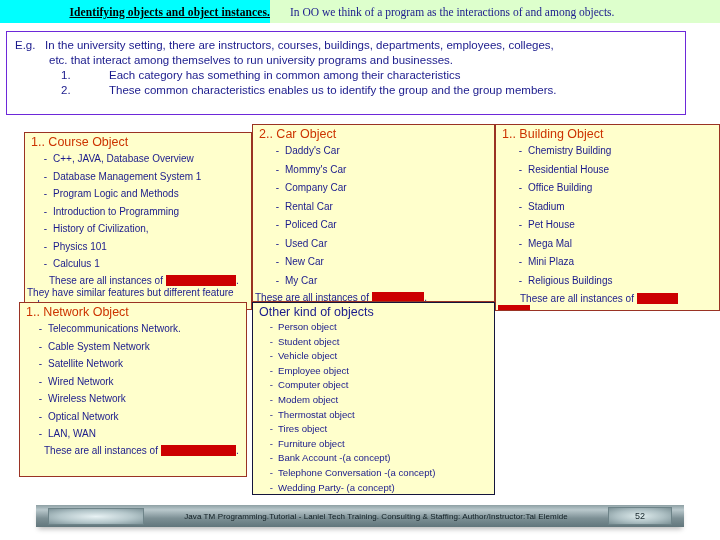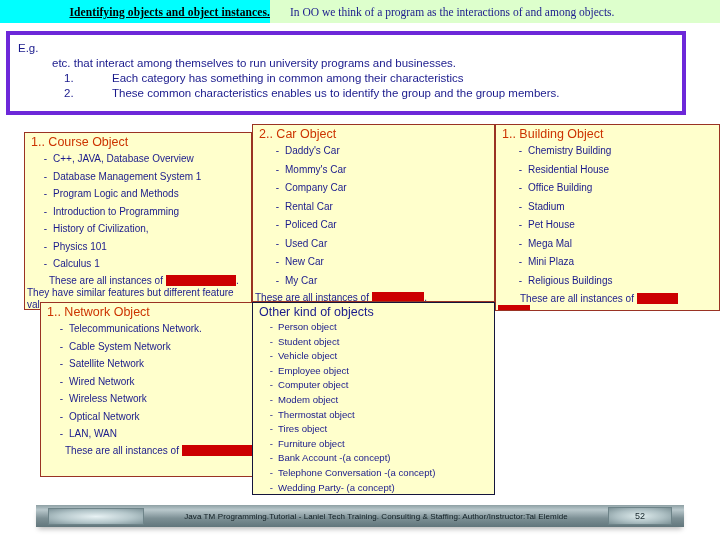--- a/index.html
+++ b/index.html
@@ -51,21 +51,21 @@
     font-size: 11.5px;
     color: #1a1a8c;
     white-space: nowrap;
   }
 
   
   #eg-box {
     position: absolute;
     left: 6px; top: 31px;
     width: 680px; height: 84px;
-    border: 4px solid #6d28d9;
+    border: 1px solid #6d28d9;
     background: #ffffff;
     box-sizing: border-box;
     padding: 6px 8px 0 8px;
   }
   .eg-line {
     font-family: "Liberation Sans", sans-serif;
     font-size: 11.5px;
     color: #1a1a8c;
     line-height: 15px;
     white-space: nowrap;
@@ -126,21 +126,21 @@
     color: #cc0000;
     font-weight: bold;
     text-decoration: underline;
     padding: 0 1px;
   }
 
   
   #panel-course   { left: 24px;  top: 132px; width: 228px; height: 178px; }
   #panel-car      { left: 252px; top: 124px; width: 243px; height: 178px; }
   #panel-building { left: 495px; top: 124px; width: 225px; height: 187px; }
-  #panel-network  { left: 40px;  top: 302px; width: 228px; height: 175px; }
+  #panel-network  { left: 19px;  top: 302px; width: 228px; height: 175px; }
   #panel-other    { left: 252px; top: 302px; width: 243px; height: 193px; }
 
   #panel-course .bullet-row,
   #panel-network .bullet-row { line-height: 17.5px; }
   #panel-car .bullet-row     { line-height: 18.5px; }
   #panel-building .bullet-row{ line-height: 18.5px; }
   #panel-other .bullet-row   { line-height: 14.6px; font-size: 9.6px; }
   #panel-other .bullet-dash  { width: 14px; padding-right: 5px; }
 
   #panel-course .bullets,
@@ -204,20 +204,21 @@
     <span id="title-text">Identifying objects and object instances.</span>
   </div>
   <div id="subtitle-cell">
     <span id="subtitle-text">In OO we think of a program as the interactions of and among objects.</span>
   </div>
 </div>
 
 <div id="eg-box">
   <div class="eg-row">
     <span class="eg-line eg-label">E.g.</span>
+    <span class="eg-line">In the university setting, there are instructors, courses, buildings, departments, employees, colleges,</span>
   </div>
   <div class="eg-line eg-indent">etc. that interact among themselves to run university programs and businesses.</div>
   <div class="eg-num-row">
     <span class="eg-line eg-num">1.</span>
     <span class="eg-line">Each category has something in common among their characteristics</span>
   </div>
   <div class="eg-num-row">
     <span class="eg-line eg-num">2.</span>
     <span class="eg-line">These common characteristics enables us to identify the group and the group members.</span>
   </div>

